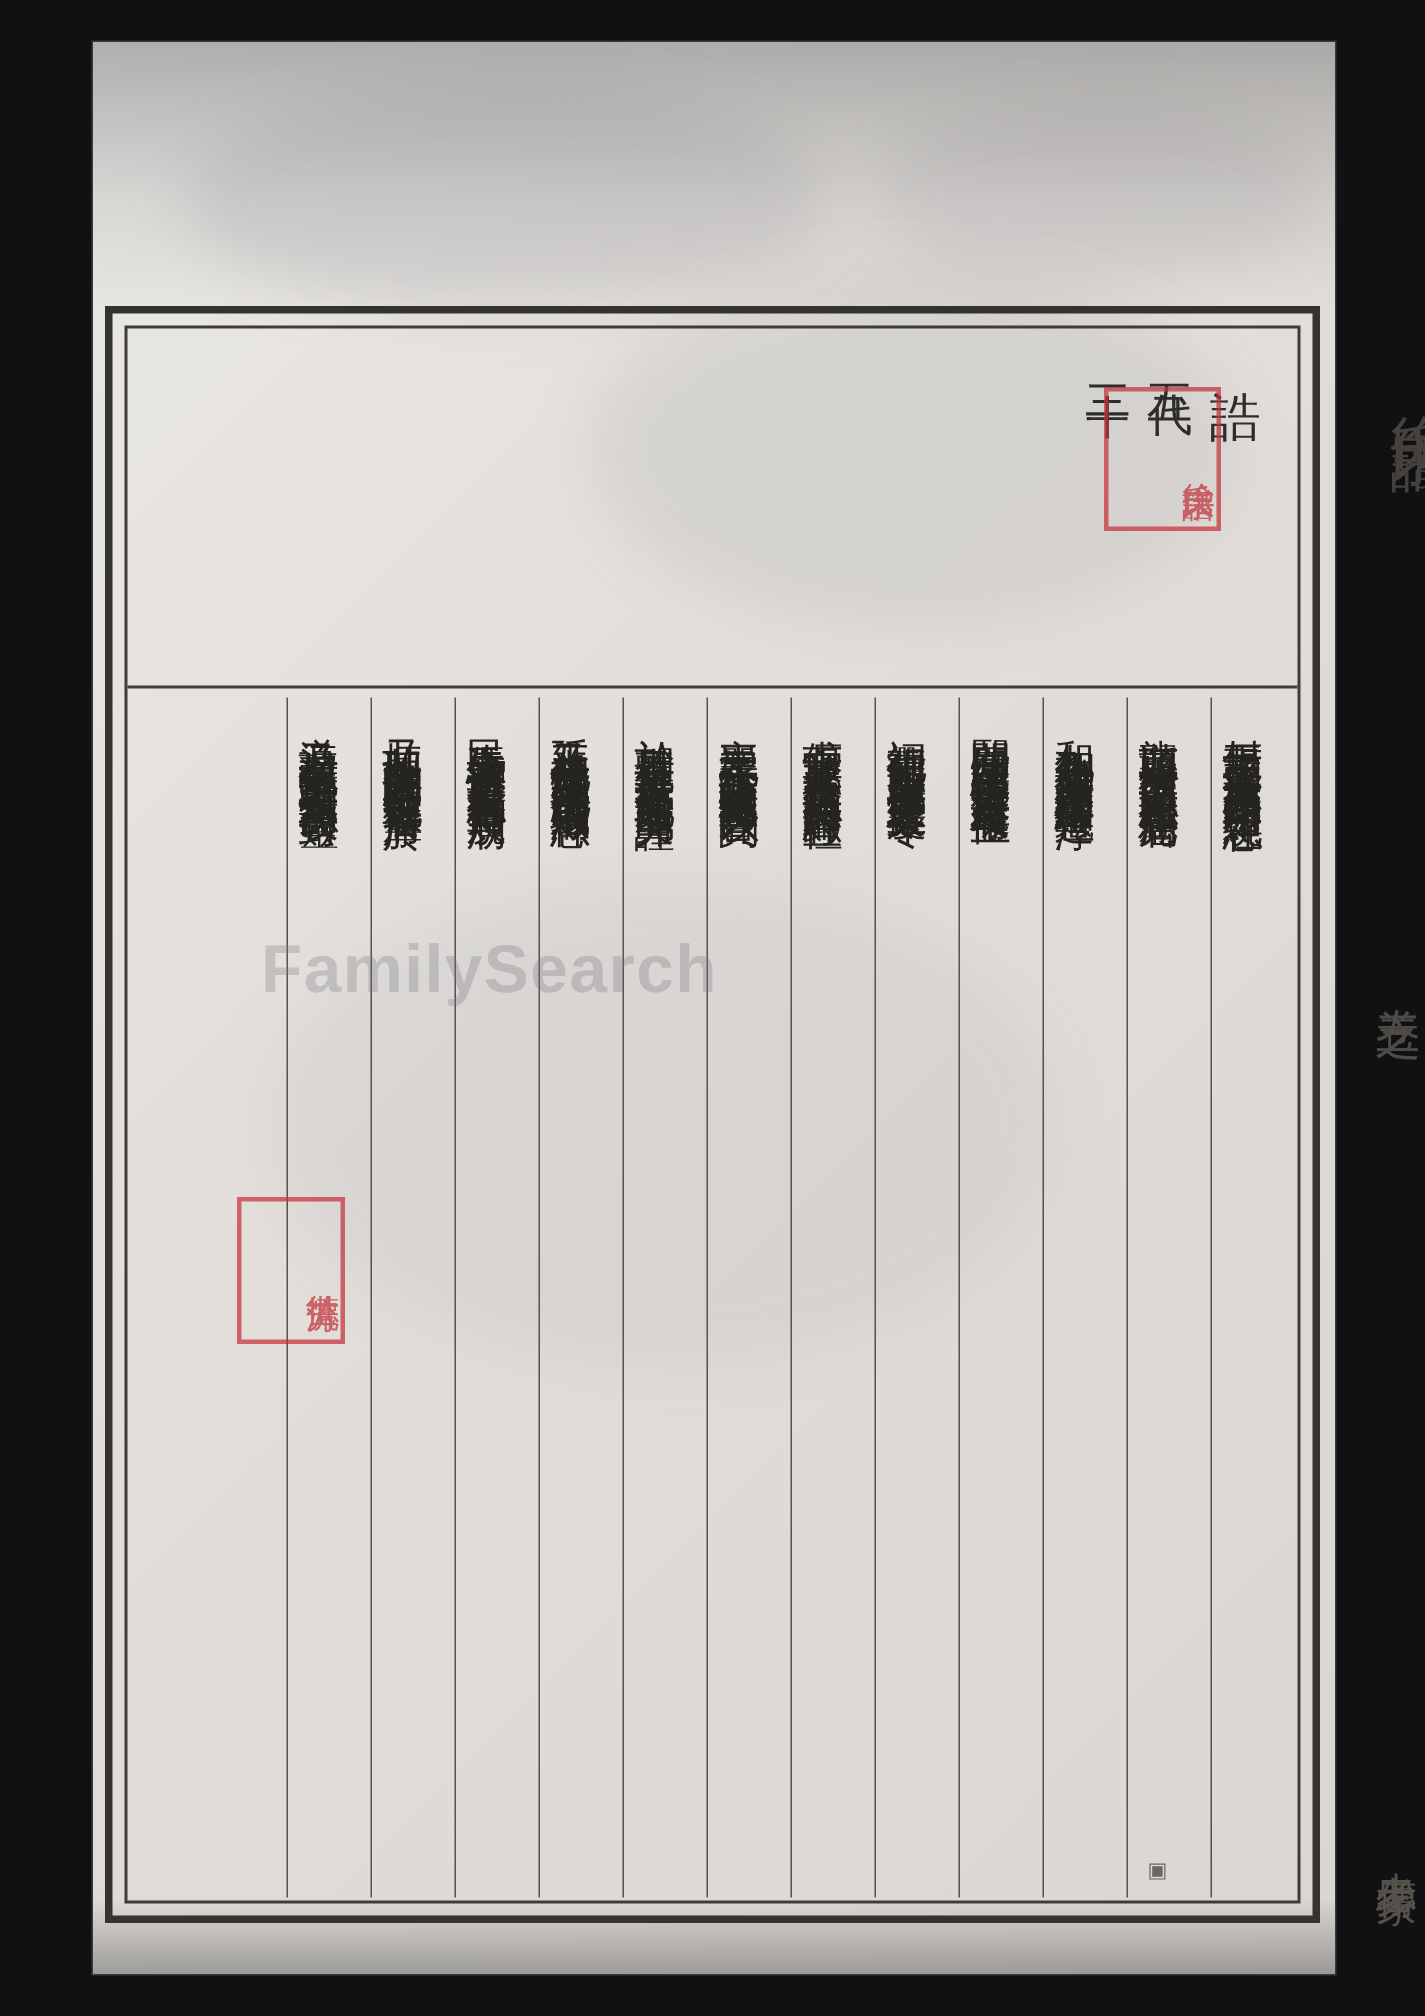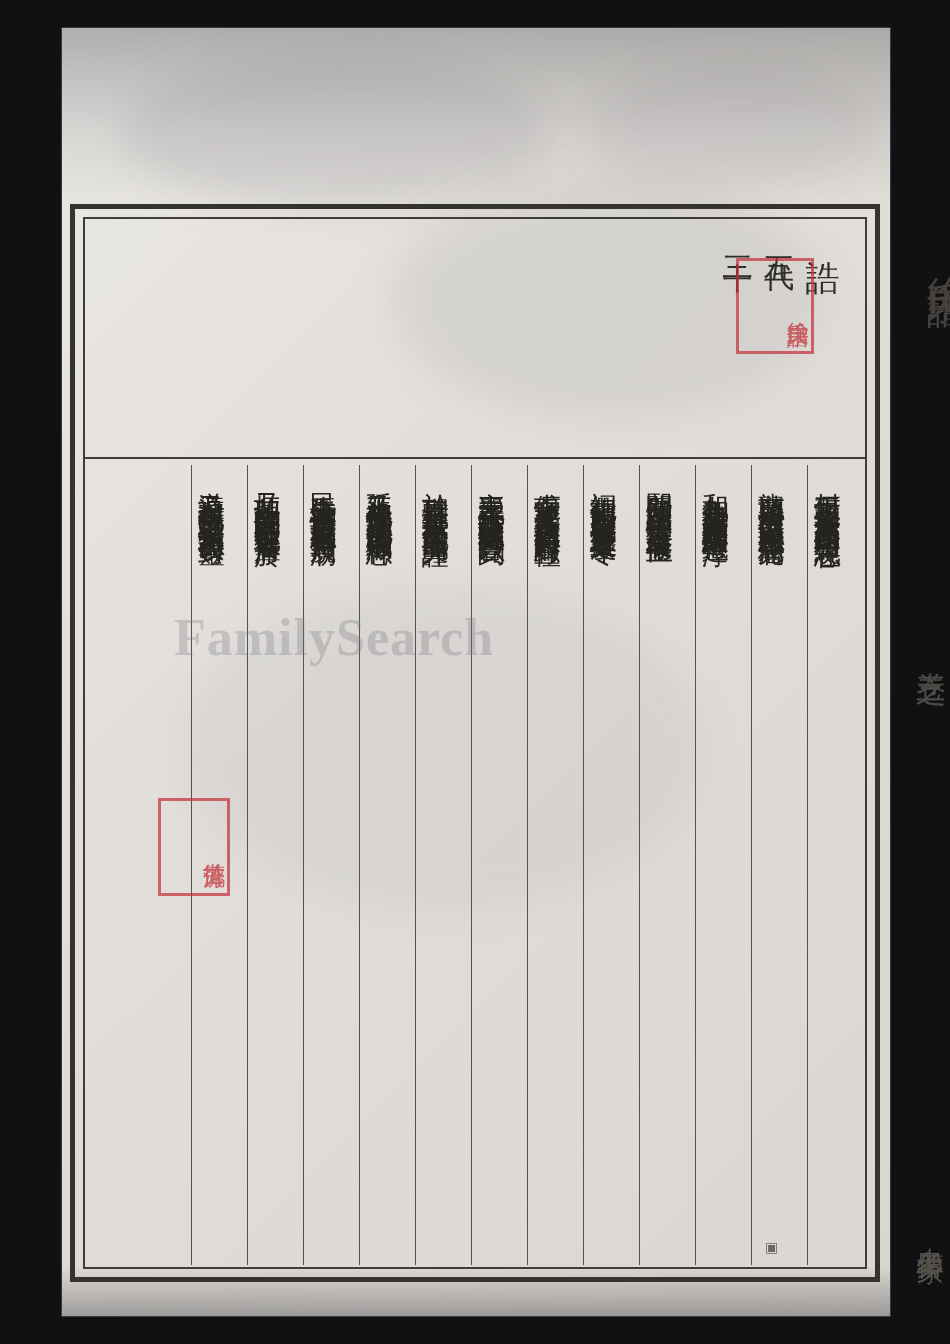--- a/index.html
+++ b/index.html
@@ -217,23 +217,23 @@
     left: 96px;
     top: 770px;
     width: 72px;
     height: 98px;
   }
 
   
   #watermark {
     position: absolute;
     left: 112px;
-    top: 580px;
-    font-family: Liberation Serif, serif;
-    font-size: 52px;
+    top: 592px;
+    font-family: Liberation Sans, sans-serif;
+    font-size: 45px;
     font-weight: 700;
     letter-spacing: 1px;
     color: rgba(120,120,128,0.30);
     pointer-events: none;
     user-select: none;
   }
 
   
   #bottom-mark {
     position: absolute;

